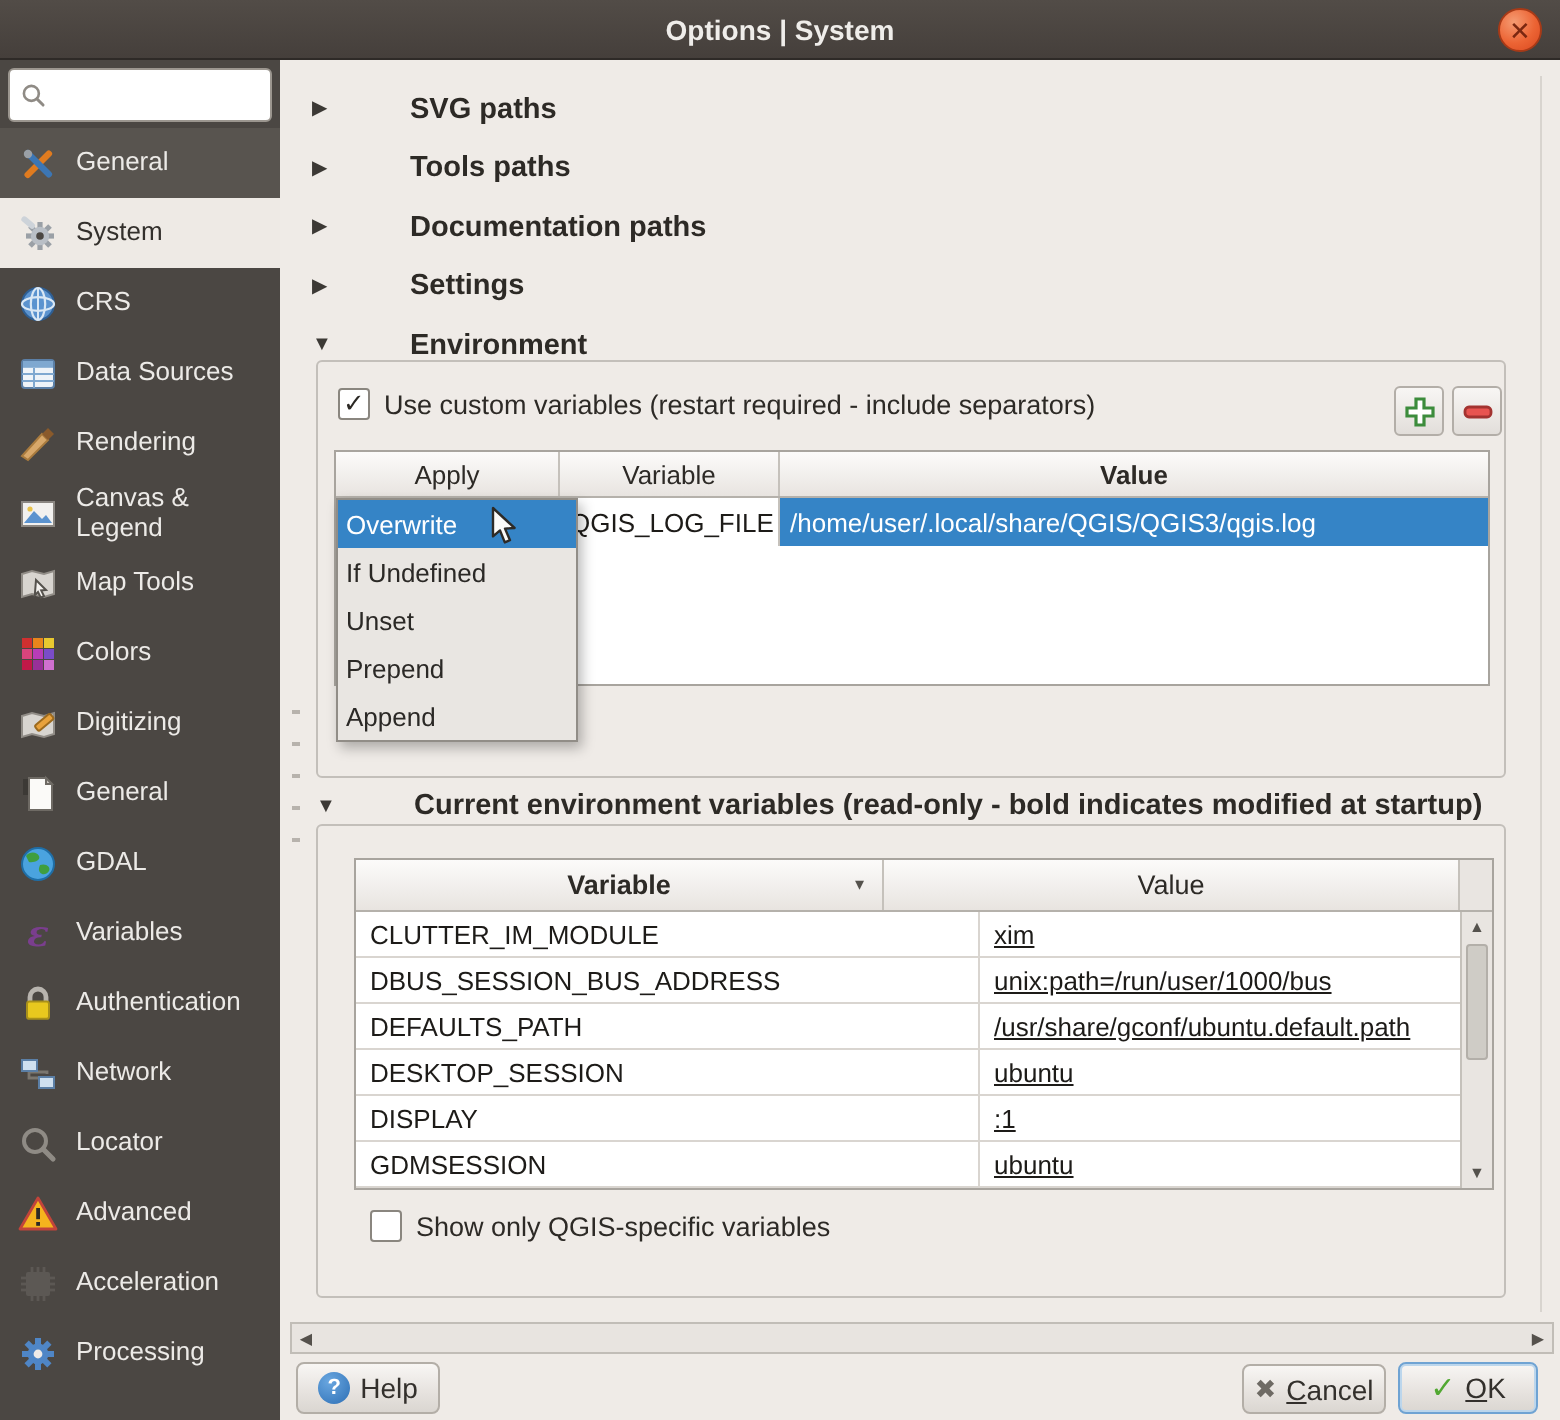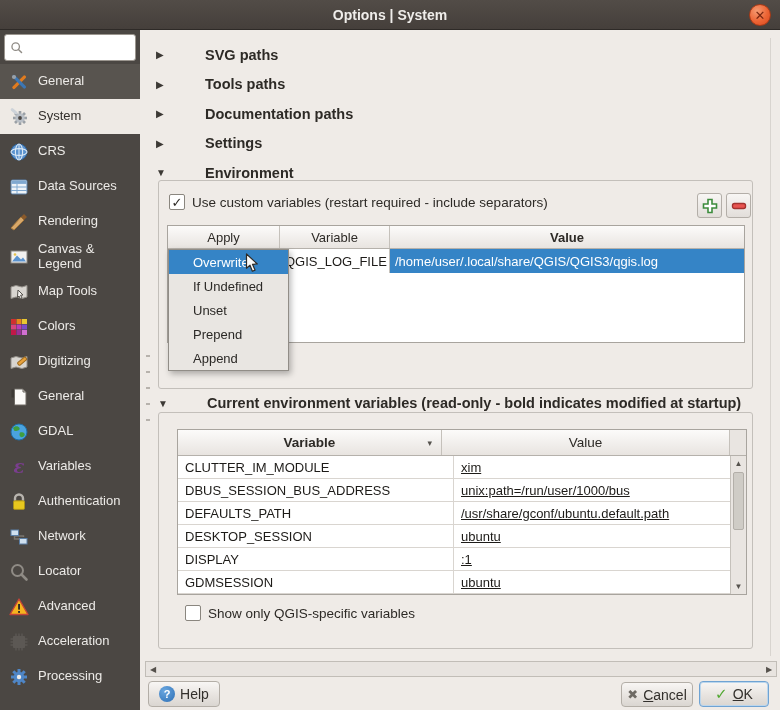--- a/index.html
+++ b/index.html
@@ -66,41 +66,41 @@
   .ct-header .hcell:nth-child(3){ flex:1; border-right:none; font-weight:bold; }
   .ct-row { display:flex; height:24px; }
   .ct-row .cell { font-size:13px; display:flex; align-items:center; padding-left:5px; }
   .ct-apply { width:112px; border-right:1px solid #c5c1bb; }
   .ct-var { width:110px; border-right:1px solid #c5c1bb; color:#1d1b18; background:#fff; }
   .ct-val { flex:1; background:#3584c6; color:#fff; }
 
   
   #apply-dropdown { position:absolute; left:9px; top:68px; width:121px; background:#e9e6e2;
     border:1px solid #918d87; box-shadow:2px 3px 6px rgba(0,0,0,.28); z-index:6; }
-  .dd-item { height:24px; display:flex; align-items:center; padding-left:24px; font-size:13px; color:#2b2926; cursor:pointer; }
+  .dd-item { height:24px; display:flex; align-items:center; padding-left:4px; font-size:13px; color:#2b2926; cursor:pointer; }
   .dd-item.hl { background:#3584c6; color:#fff; }
   #cursor { position:absolute; left:76px; top:3px; z-index:7; pointer-events:none; }
 
   
   #cur-header { position:absolute; left:18px; top:365px; display:flex; gap:9px; align-items:center; cursor:pointer; }
 
   #env-table { position:absolute; left:18px; top:16px; width:570px; height:166px; background:#fff;
     border:1px solid #a8a49e; display:flex; flex-direction:column; }
   .et-header { display:flex; height:26px; background:linear-gradient(#fcfbfa,#e8e4e0); border-bottom:1px solid #b5b1ab; flex:0 0 26px;}
   .et-header .hcell { position:relative; display:flex; align-items:center; justify-content:center; font-size:13.5px; color:#2d2a26; }
   .et-header .hcell:nth-child(1){ width:264px; border-right:1px solid #c5c1bb; font-weight:bold; }
   .et-header .hcell:nth-child(2){ flex:1; border-right:1px solid #c5c1bb; }
   .sort-arrow { position:absolute; right:9px; font-size:9px; color:#55524d; }
   .et-hscroll { width:16px; background:#e9e5e1; display:flex; align-items:flex-start; justify-content:center;
     font-size:8px; color:#55524d; padding-top:4px; }
   .et-body { display:flex; flex:1; }
   .et-rows { flex:1; }
   .et-row { display:flex; height:23px; border-bottom:1px solid #d9d5d0; }
   .et-row .cell { font-size:13px; color:#1d1b18; display:flex; align-items:center; padding-left:7px; }
-  .et-row .cell:nth-child(1){ width:276px; border-right:1px solid #d9d5d0; }
+  .et-row .cell:nth-child(1){ width:312px; border-right:1px solid #d9d5d0; }
   .et-row .cell:nth-child(2){ flex:1;text-decoration:underline; }
   #env-vscroll { width:16px; background:#e9e5e1; border-left:1px solid #c5c1bb; position:relative; }
   #env-vscroll .arr { position:absolute; left:0; width:100%; text-align:center; font-size:8px; color:#55524d; cursor:pointer; }
   #env-vscroll .arr.up { top:3px; } #env-vscroll .arr.down { bottom:3px; }
   #env-vscroll .thumb { position:absolute; left:2px; top:16px; width:11px; height:58px; background:#cfccc6;
     border:1px solid #b3afa9; border-radius:2px; cursor:grab; }
   #show-only-row { position:absolute; left:26px; top:192px; display:flex; gap:7px; align-items:center; }
 
   
   #h-scrollbar { position:absolute; left:5px; top:631px; width:632px; height:16px; background:#e8e4e0;

